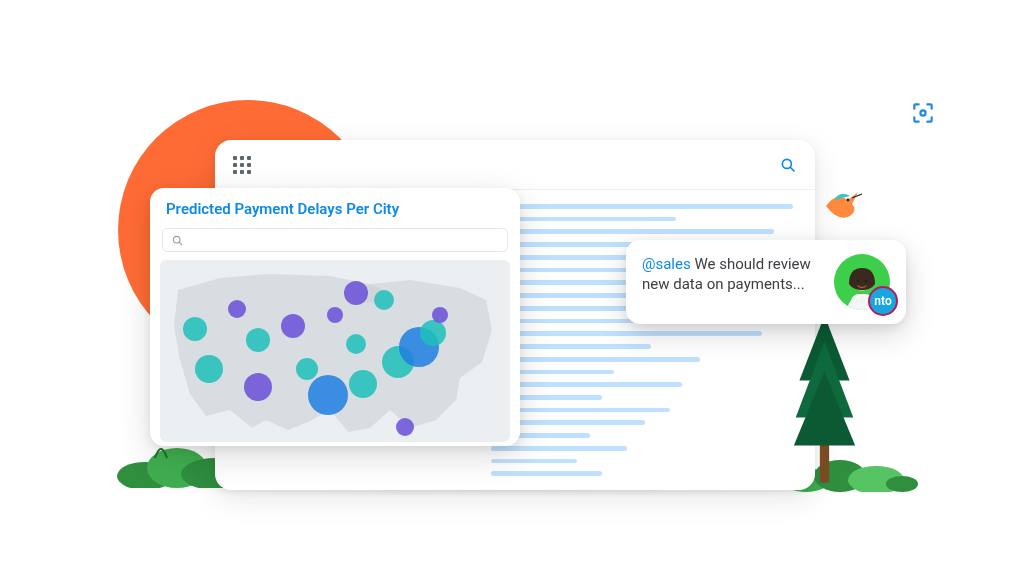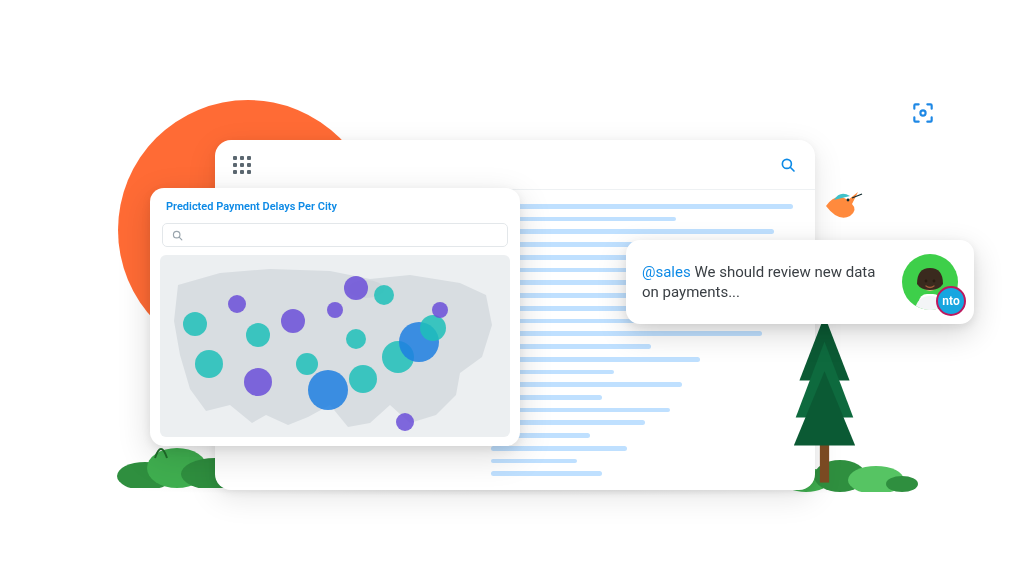--- a/index.html
+++ b/index.html
@@ -103,21 +103,21 @@
     left: 150px; top: 188px;
     width: 370px; height: 258px;
     background:#ffffff;
     border-radius: 14px;
     box-shadow: 0 10px 34px rgba(0,0,0,0.14), 0 3px 10px rgba(0,0,0,0.08);
     z-index: 5;
     overflow: hidden;
   }
   .map-title {
     padding: 12px 16px 4px 16px;
-    font-size: 11px;
+    font-size: 15px;
     font-weight: 600;
     color: #0d8ae6;
   }
   .map-search {
     margin: 6px 12px 8px 12px;
     height: 24px;
     border: 1px solid #e3e7ea;
     border-radius: 5px;
     display:flex; align-items:center;
     padding: 0 8px;
@@ -132,27 +132,27 @@
     overflow: hidden;
   }
   .bubble {
     position:absolute; border-radius:50%; opacity:0.85;
   }
 
   
   .chat {
     position: absolute;
     left: 626px; top: 240px;
-    width: 348px;
+    width: 280px;
     background:#ffffff;
     border-radius: 14px;
     box-shadow: 0 10px 30px rgba(0,0,0,0.16), 0 3px 10px rgba(0,0,0,0.08);
     z-index: 6;
     padding: 14px 16px;
-    display:flex; align-items:center; gap:12px;
+    display:flex; gap:12px;
   }
   .chat-text { font-size: 15px; color:#3a3f44; line-height:1.35; }
   .chat-text .mention { color:#0d8ae6; }
   .avatar-wrap { position: relative; width:56px; height:56px; flex:0 0 56px;}
   .avatar {
     width:56px; height:56px; border-radius:50%;
     background: #3ecf4a;
     overflow:hidden;
     display:flex; align-items:flex-end; justify-content:center;
   }

